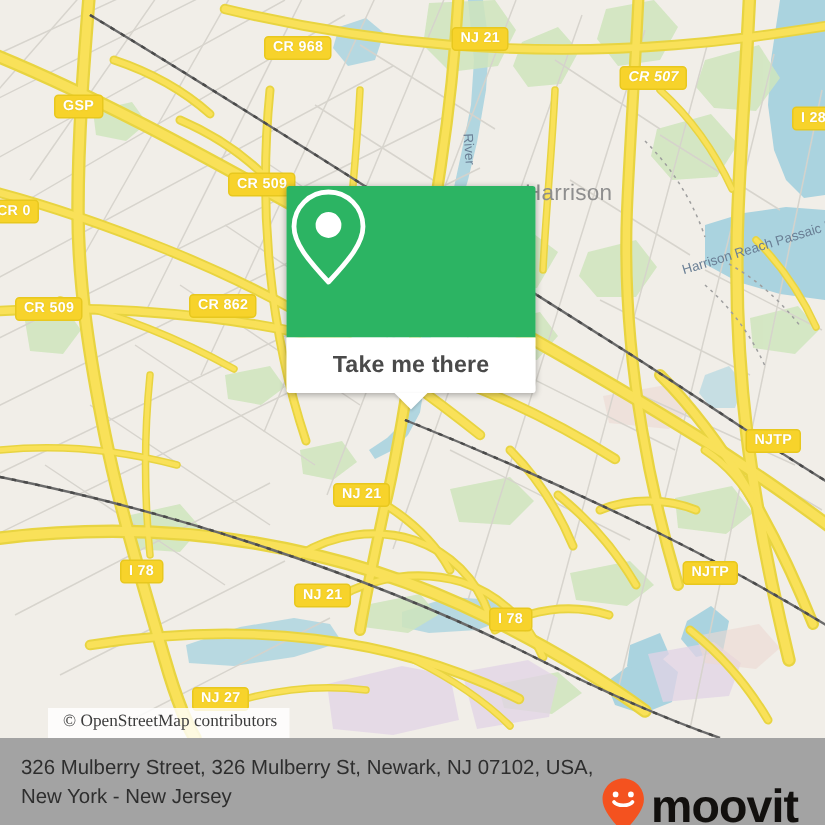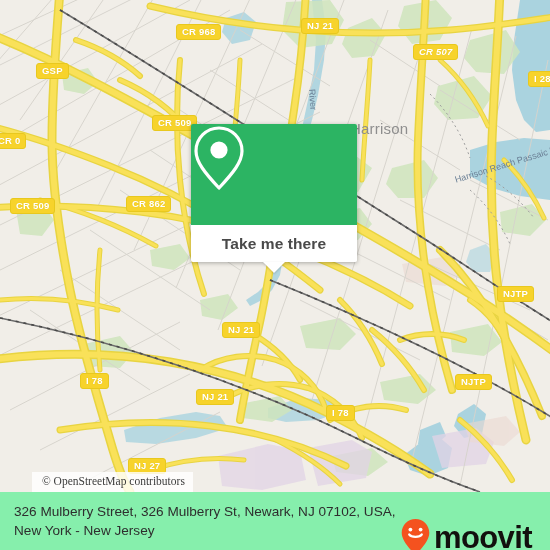--- a/index.html
+++ b/index.html
@@ -143,21 +143,21 @@
     filter: drop-shadow(0 1px 1px rgba(0,0,0,0.18));
   }
 
   
   #footer {
     position: absolute;
     left: 0;
     top: 492px;
     width: 550px;
     height: 58px;
-    background: #86efac;
+    background: #a3a3a3;
     display: flex;
     align-items: center;
     justify-content: space-between;
     box-sizing: border-box;
     padding: 0 14px 0 14px;
   }
   #footer-address {
     color: #2e2e2e;
     font-size: 13.6px;
     line-height: 19px;

